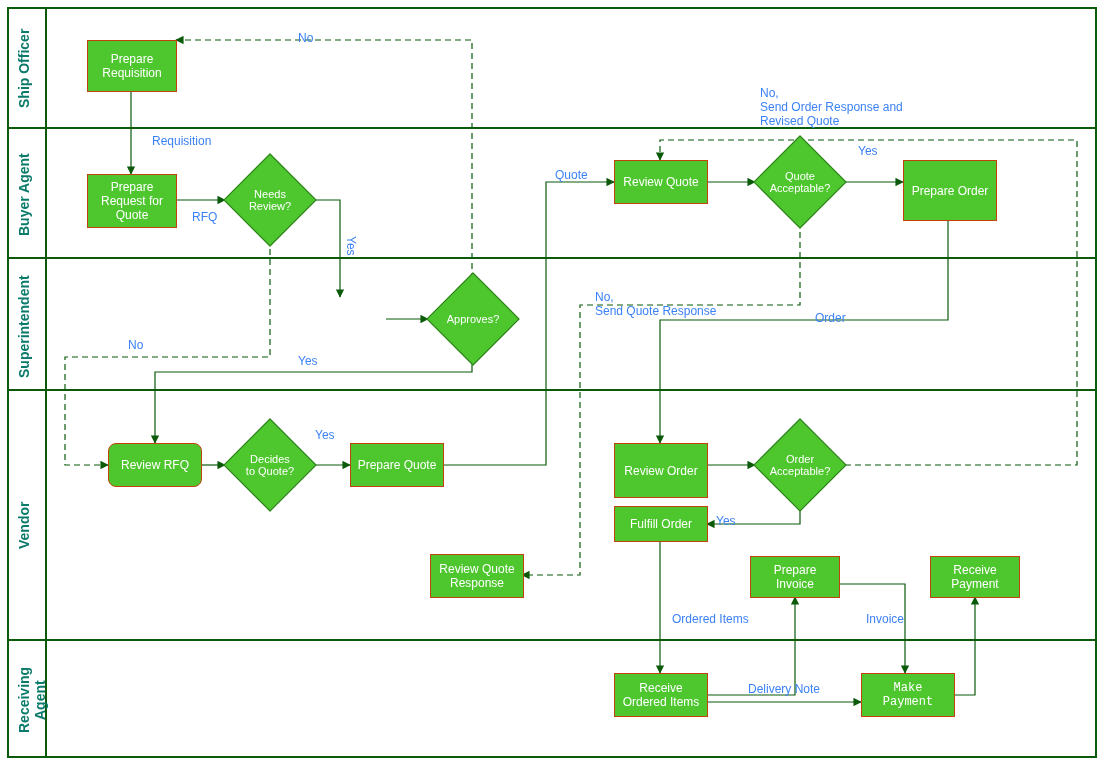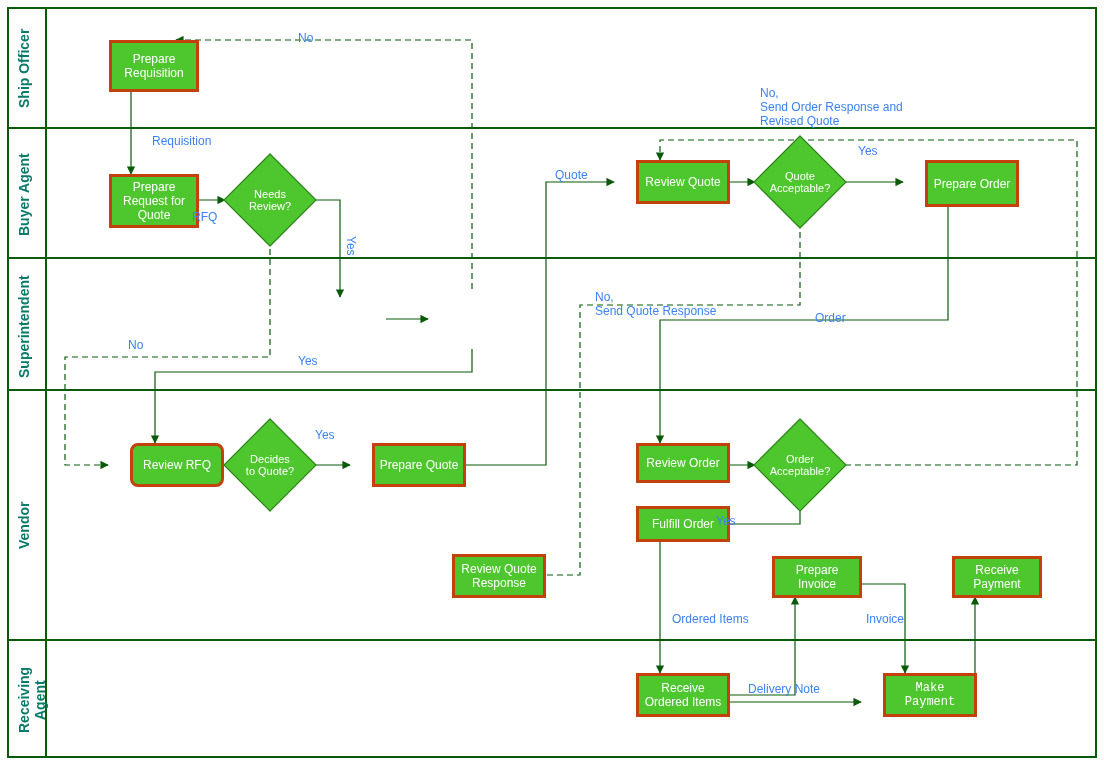--- a/index.html
+++ b/index.html
@@ -19,30 +19,29 @@
     color: #0a7a6a;
     font-size: 14px;
     font-weight: bold;
     writing-mode: vertical-rl;
     transform: rotate(180deg);
     text-align: center;
   }
   .box {
     position: absolute;
     background: #4ec72e;
-    border: 3px solid #c2410c;
+    border: 1px solid #c2410c;
     color: #fff;
     font-size: 12px;
     display: flex;
     align-items: center;
     justify-content: center;
     text-align: center;
     padding: 4px 4px;
     box-sizing: border-box;
-    margin-left: 22px;
   }
   .diamond {
     position: absolute;
     width: 90px;
     height: 60px;
   }
   .diamond .shape {
     position:absolute;
     top:50%; left:50%;
     width: 64px; height:64px;
@@ -148,42 +147,46 @@
 <div class="box" style="left:87px; top:40px; width:90px; height:52px;">Prepare<br>Requisition</div>
 
 <div class="box" style="left:87px; top:174px; width:90px; height:54px;">Prepare<br>Request for<br>Quote</div>
 
 <div class="diamond" style="left:225px; top:170px;">
   <div class="shape"></div>
       <div class="dlabel">Needs<br>Review?</div>
 </div>
 
 
+<div class="diamond" style="left:428px; top:289px;">
+  <div class="shape"></div>
+      <div class="dlabel">Approves?</div>
+</div>
 
 <div class="box" style="left:108px; top:443px; width:94px; height:44px;border-radius:8px;">Review RFQ</div>
 
 <div class="diamond" style="left:225px; top:435px;">
   <div class="shape"></div>
       <div class="dlabel">Decides<br>to Quote?</div>
 </div>
 
 <div class="box" style="left:350px; top:443px; width:94px; height:44px;">Prepare Quote</div>
 
 <div class="box" style="left:430px; top:554px; width:94px; height:44px;">Review Quote<br>Response</div>
 
 <div class="box" style="left:614px; top:160px; width:94px; height:44px;">Review Quote</div>
 
 <div class="diamond" style="left:755px; top:152px;">
   <div class="shape"></div>
       <div class="dlabel">Quote<br>Acceptable?</div>
 </div>
 
-<div class="box" style="left:903px; top:160px; width:94px; height:47px;">Prepare Order</div>
-
-<div class="box" style="left:614px; top:443px; width:94px; height:40px;">Review Order</div>
+<div class="box" style="left:903px; top:160px; width:94px; height:61px;">Prepare Order</div>
+
+<div class="box" style="left:614px; top:443px; width:94px; height:55px;">Review Order</div>
 
 <div class="diamond" style="left:755px; top:435px;">
   <div class="shape"></div>
       <div class="dlabel">Order<br>Acceptable?</div>
 </div>
 
 <div class="box" style="left:614px; top:506px; width:94px; height:36px;">Fulfill Order</div>
 
 <div class="box" style="left:750px; top:556px; width:90px; height:42px;">Prepare<br>Invoice</div>
 

